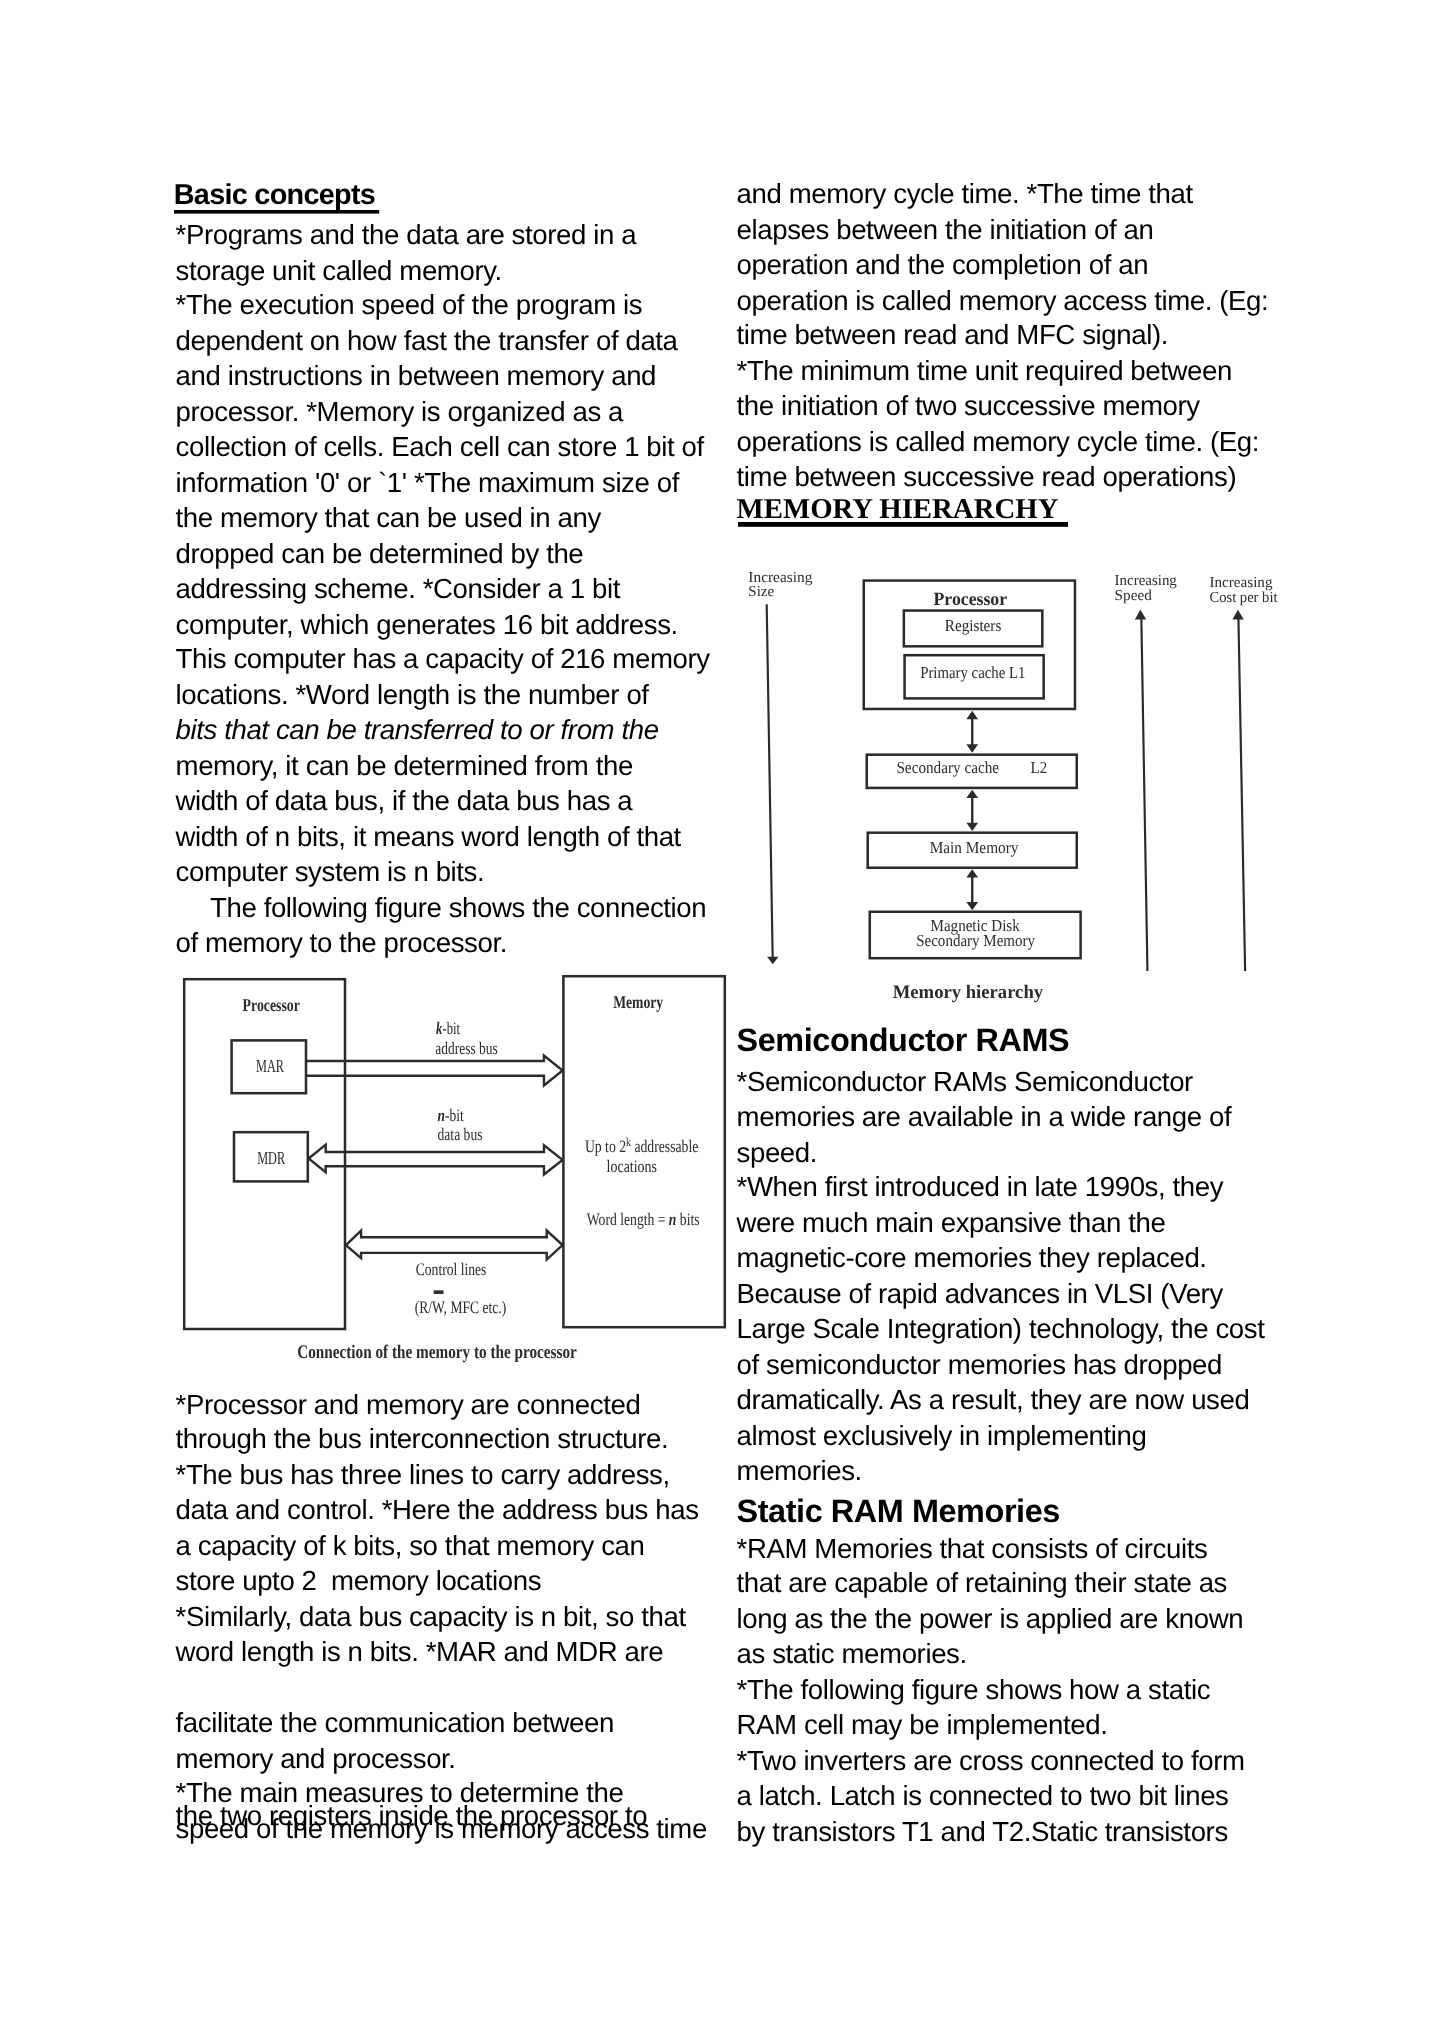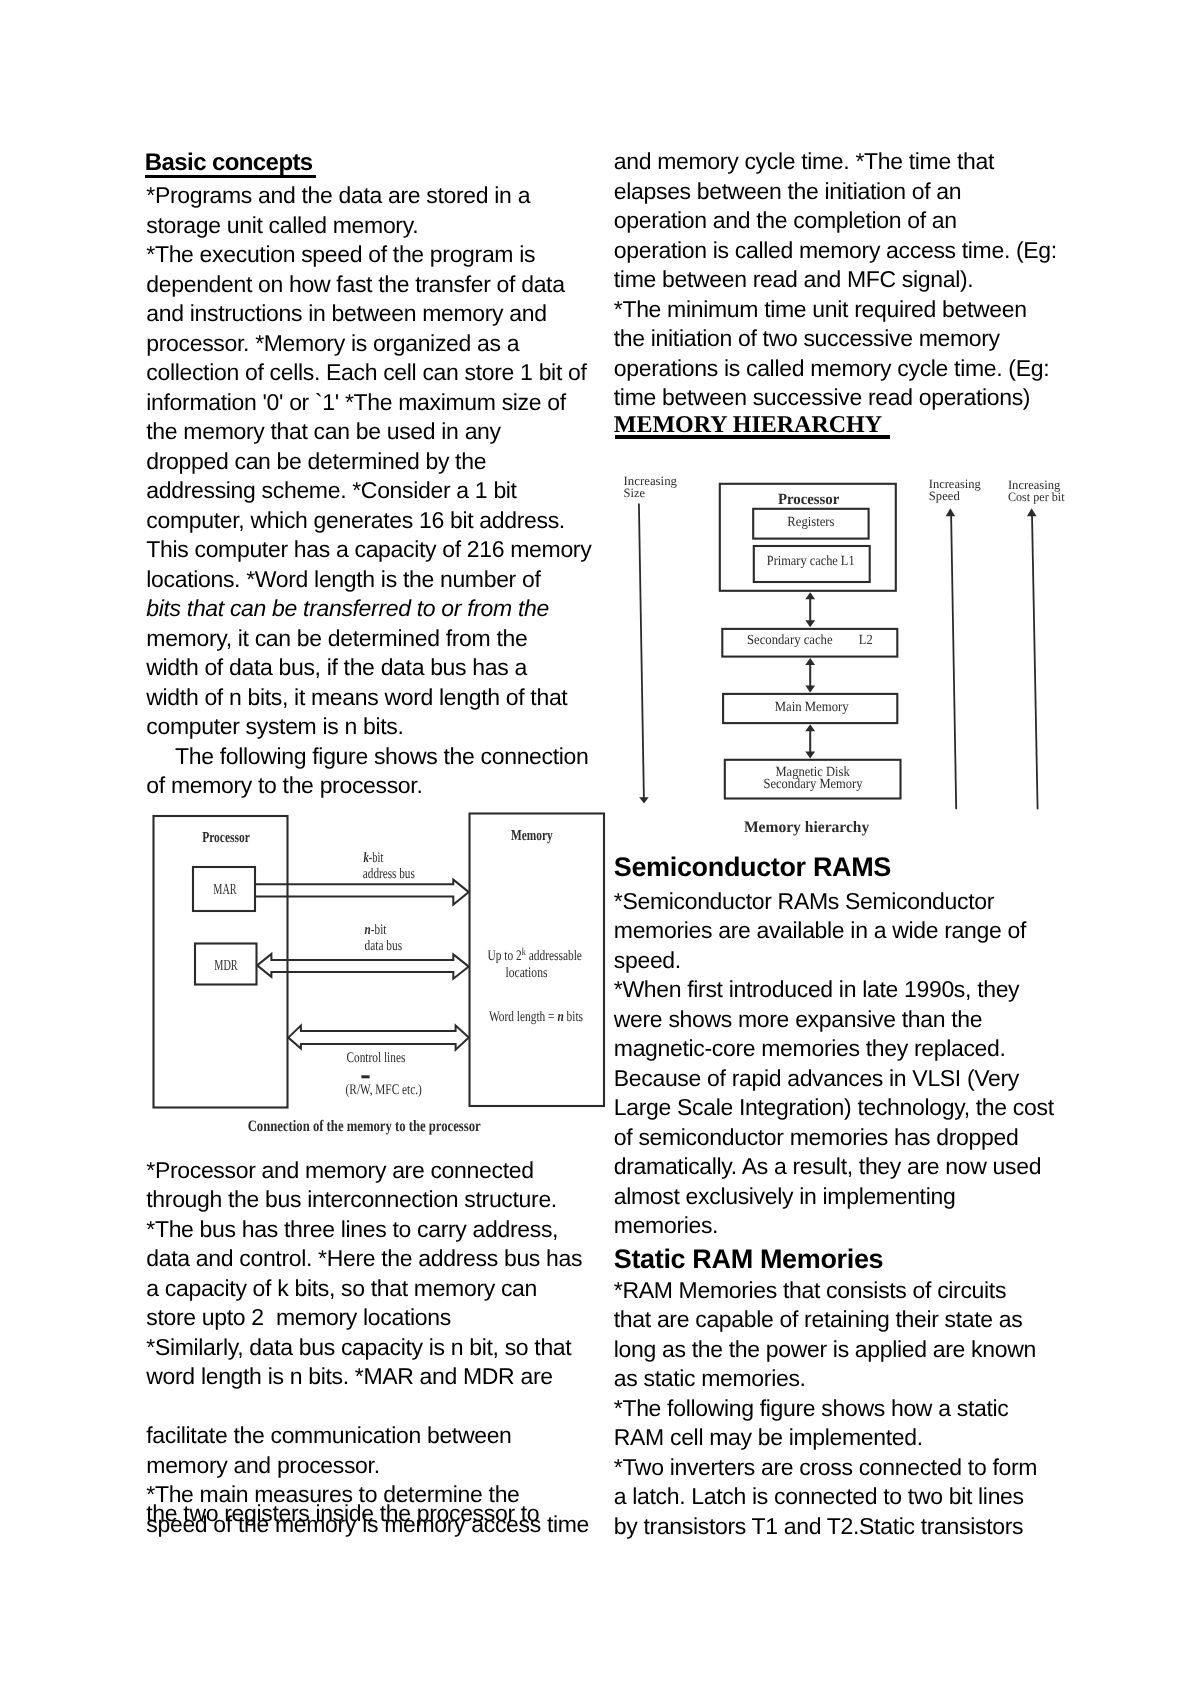--- a/index.html
+++ b/index.html
@@ -65,21 +65,21 @@
 <div class="txt" style="left:613.8px;top:327.13px;">the initiation of two successive memory</div>
 <div class="txt" style="left:613.8px;top:356.63px;">operations is called memory cycle time. (Eg:</div>
 <div class="txt" style="left:613.8px;top:386.13px;">time between successive read operations)</div>
 <div class="hser" style="left:613.8px;top:412.5px;">MEMORY HIERARCHY</div>
 <div class="uline" style="left:614.8px;top:435.3px;width:275.5px;height:3.6px;"></div>
 <div class="h2" style="left:613.8px;top:853.54px;">Semiconductor RAMS</div>
 <div class="txt" style="left:613.8px;top:889.73px;">*Semiconductor RAMs Semiconductor</div>
 <div class="txt" style="left:613.8px;top:919.23px;">memories are available in a wide range of</div>
 <div class="txt" style="left:613.8px;top:948.73px;">speed.</div>
 <div class="txt" style="left:613.8px;top:978.23px;">*When first introduced in late 1990s, they</div>
-<div class="txt" style="left:613.8px;top:1007.73px;">were shows more expansive than the</div>
+<div class="txt" style="left:613.8px;top:1007.73px;">were much main expansive than the</div>
 <div class="txt" style="left:613.8px;top:1037.23px;">magnetic-core memories they replaced.</div>
 <div class="txt" style="left:613.8px;top:1066.73px;">Because of rapid advances in VLSI (Very</div>
 <div class="txt" style="left:613.8px;top:1096.23px;">Large Scale Integration) technology, the cost</div>
 <div class="txt" style="left:613.8px;top:1125.73px;">of semiconductor memories has dropped</div>
 <div class="txt" style="left:613.8px;top:1155.23px;">dramatically. As a result, they are now used</div>
 <div class="txt" style="left:613.8px;top:1184.73px;">almost exclusively in implementing</div>
 <div class="txt" style="left:613.8px;top:1214.23px;">memories.</div>
 <div class="h2" style="left:613.8px;top:1246.44px;">Static RAM Memories</div>
 <div class="txt" style="left:613.8px;top:1278.83px;">*RAM Memories that consists of circuits</div>
 <div class="txt" style="left:613.8px;top:1308.33px;">that are capable of retaining their state as</div>

